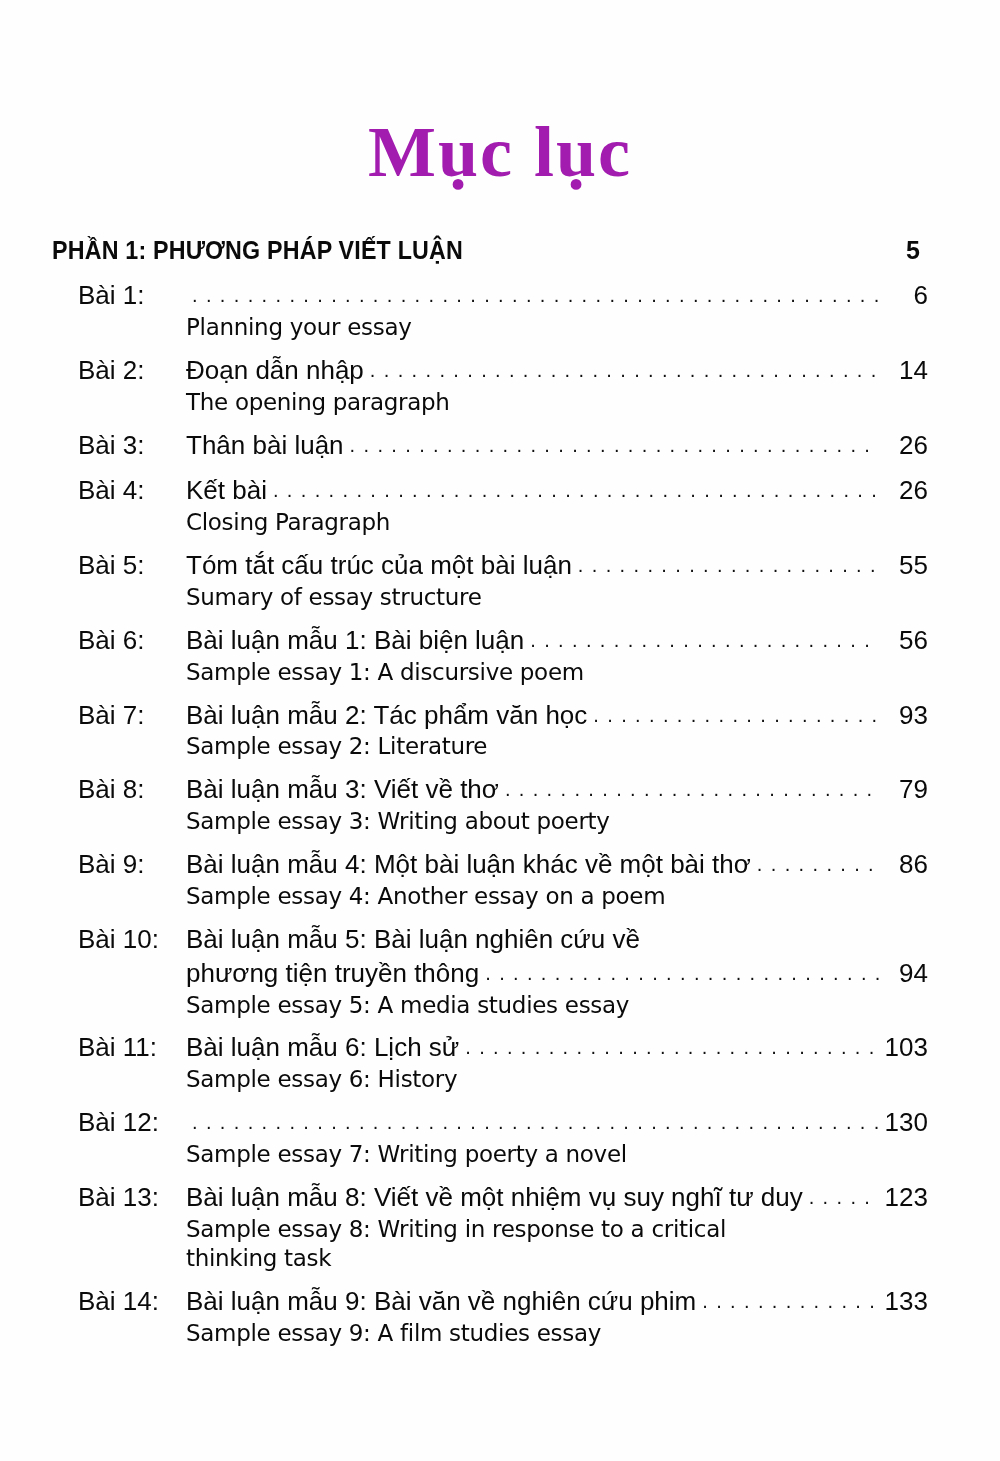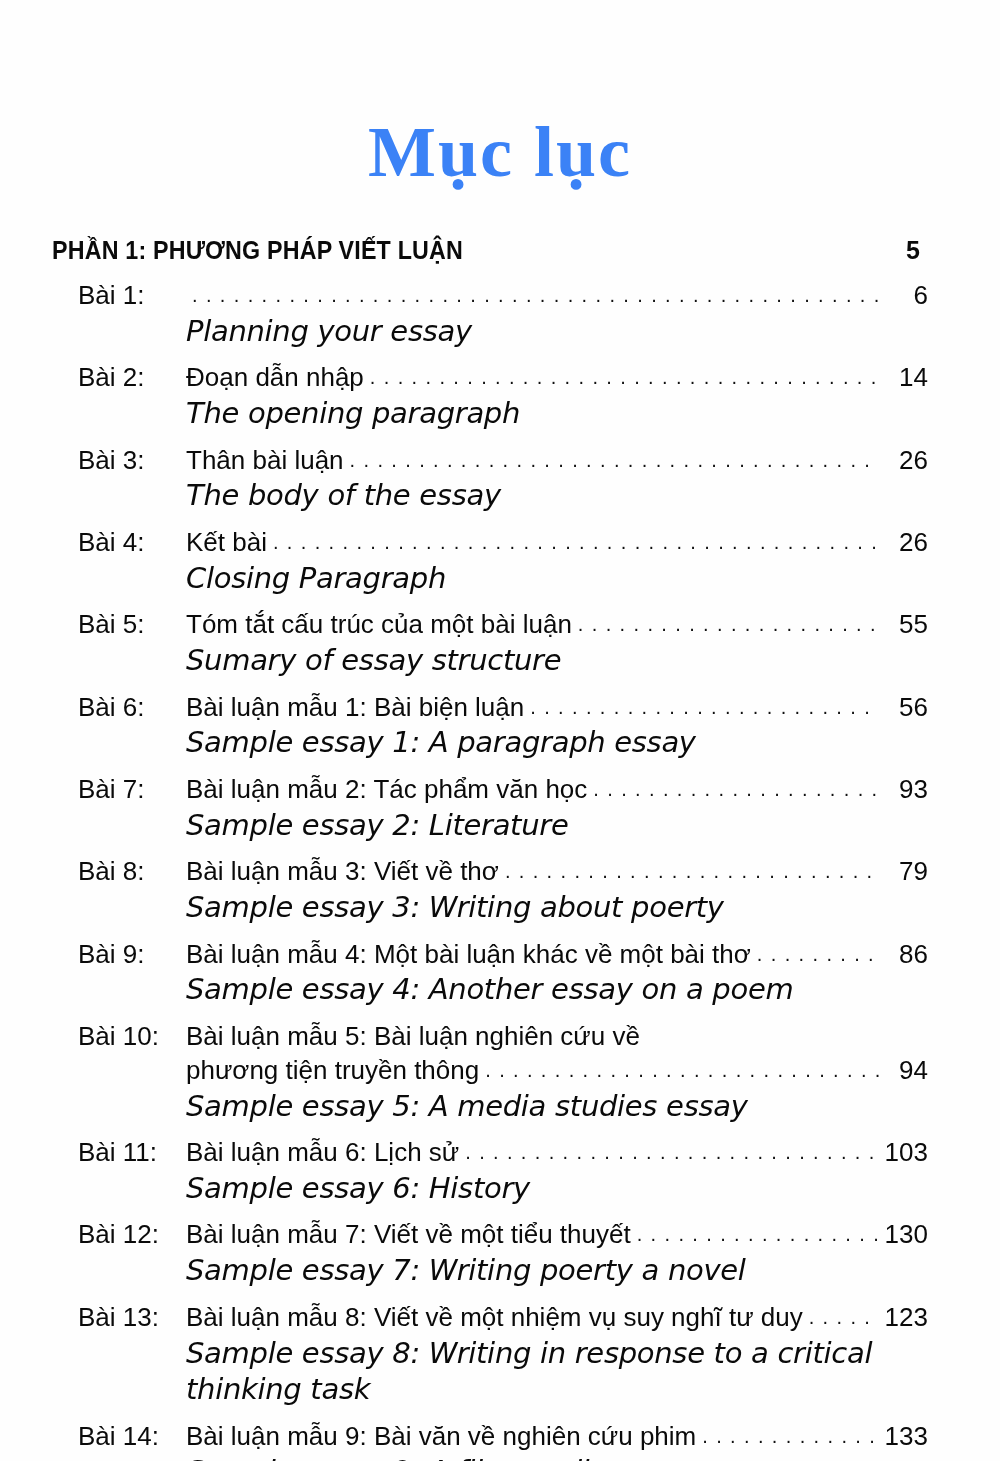--- a/index.html
+++ b/index.html
@@ -29,21 +29,21 @@
   
   .toc-title {
     text-align: center;
     font-family: "Liberation Serif", "DejaVu Serif", serif;
     font-weight: bold;
     font-size: 72px;
     letter-spacing: 2px;
     line-height: 1;
     margin: 0;
     padding-top: 116px;
-    color: #3b82f6;
+    color: #a21caf;
   }
 
   
   .part-row {
     display: flex;
     align-items: baseline;
     margin: 8px;
     padding: 0 72px 0 44px;
     font-family: "Liberation Sans Narrow", "Liberation Sans", sans-serif;
     font-weight: bold;
@@ -101,22 +101,21 @@
   }
   .entry-title {
     white-space: nowrap;
     flex: 0 0 auto;
   }
   .entry-cont {
     
     padding-left: 108px;
   }
   .subtitle {
-    font-style: italic;
-    font-size: 29px;
+    font-size: 23px;
     line-height: 1.26;
     padding-left: 108px;
     font-family: "DejaVu Sans", "Liberation Sans", sans-serif;
     letter-spacing: -0.3px;
   }
   .subtitle .sub-line {
     display: block;
   }
 </style>
 </head>
@@ -154,23 +153,20 @@
           <span class="sub-line">The opening paragraph</span>
         </div>
       </div>
       <div class="entry">
         <div class="entry-line">
           <span class="lesson-label">Bài 3:</span>
           <span class="entry-title">Thân bài luận</span>
           <span class="leader">. . . . . . . . . . . . . . . . . . . . . . . . . . . . . . . . . . . . . . . . . . . . . . . . . . . . . . . . . . . . . . . . . . . . . . . . . . . . . . . . . . . . . . . . .</span>
           <span class="page-num">26</span>
         </div>
-        <div class="subtitle">
-          <span class="sub-line">The body of the essay</span>
-        </div>
       </div>
       <div class="entry">
         <div class="entry-line">
           <span class="lesson-label">Bài 4:</span>
           <span class="entry-title">Kết bài</span>
           <span class="leader">. . . . . . . . . . . . . . . . . . . . . . . . . . . . . . . . . . . . . . . . . . . . . . . . . . . . . . . . . . . . . . . . . . . . . . . . . . . . . . . . . . . . . . . . .</span>
           <span class="page-num">26</span>
         </div>
         <div class="subtitle">
           <span class="sub-line">Closing Paragraph</span>
@@ -188,21 +184,21 @@
         </div>
       </div>
       <div class="entry">
         <div class="entry-line">
           <span class="lesson-label">Bài 6:</span>
           <span class="entry-title">Bài luận mẫu 1: Bài biện luận</span>
           <span class="leader">. . . . . . . . . . . . . . . . . . . . . . . . . . . . . . . . . . . . . . . . . . . . . . . . . . . . . . . . . . . . . . . . . . . . . . . . . . . . . . . . . . . . . . . . .</span>
           <span class="page-num">56</span>
         </div>
         <div class="subtitle">
-          <span class="sub-line">Sample essay 1: A paragraph essay</span>
+          <span class="sub-line">Sample essay 1: A discursive poem</span>
         </div>
       </div>
       <div class="entry">
         <div class="entry-line">
           <span class="lesson-label">Bài 7:</span>
           <span class="entry-title">Bài luận mẫu 2: Tác phẩm văn học</span>
           <span class="leader">. . . . . . . . . . . . . . . . . . . . . . . . . . . . . . . . . . . . . . . . . . . . . . . . . . . . . . . . . . . . . . . . . . . . . . . . . . . . . . . . . . . . . . . . .</span>
           <span class="page-num">93</span>
         </div>
         <div class="subtitle">
@@ -252,21 +248,20 @@
           <span class="leader">. . . . . . . . . . . . . . . . . . . . . . . . . . . . . . . . . . . . . . . . . . . . . . . . . . . . . . . . . . . . . . . . . . . . . . . . . . . . . . . . . . . . . . . . .</span>
           <span class="page-num">103</span>
         </div>
         <div class="subtitle">
           <span class="sub-line">Sample essay 6: History</span>
         </div>
       </div>
       <div class="entry">
         <div class="entry-line">
           <span class="lesson-label">Bài 12:</span>
-          <span class="entry-title">Bài luận mẫu 7: Viết về một tiểu thuyết</span>
           <span class="leader">. . . . . . . . . . . . . . . . . . . . . . . . . . . . . . . . . . . . . . . . . . . . . . . . . . . . . . . . . . . . . . . . . . . . . . . . . . . . . . . . . . . . . . . . .</span>
           <span class="page-num">130</span>
         </div>
         <div class="subtitle">
           <span class="sub-line">Sample essay 7: Writing poerty a novel</span>
         </div>
       </div>
       <div class="entry">
         <div class="entry-line">
           <span class="lesson-label">Bài 13:</span>

